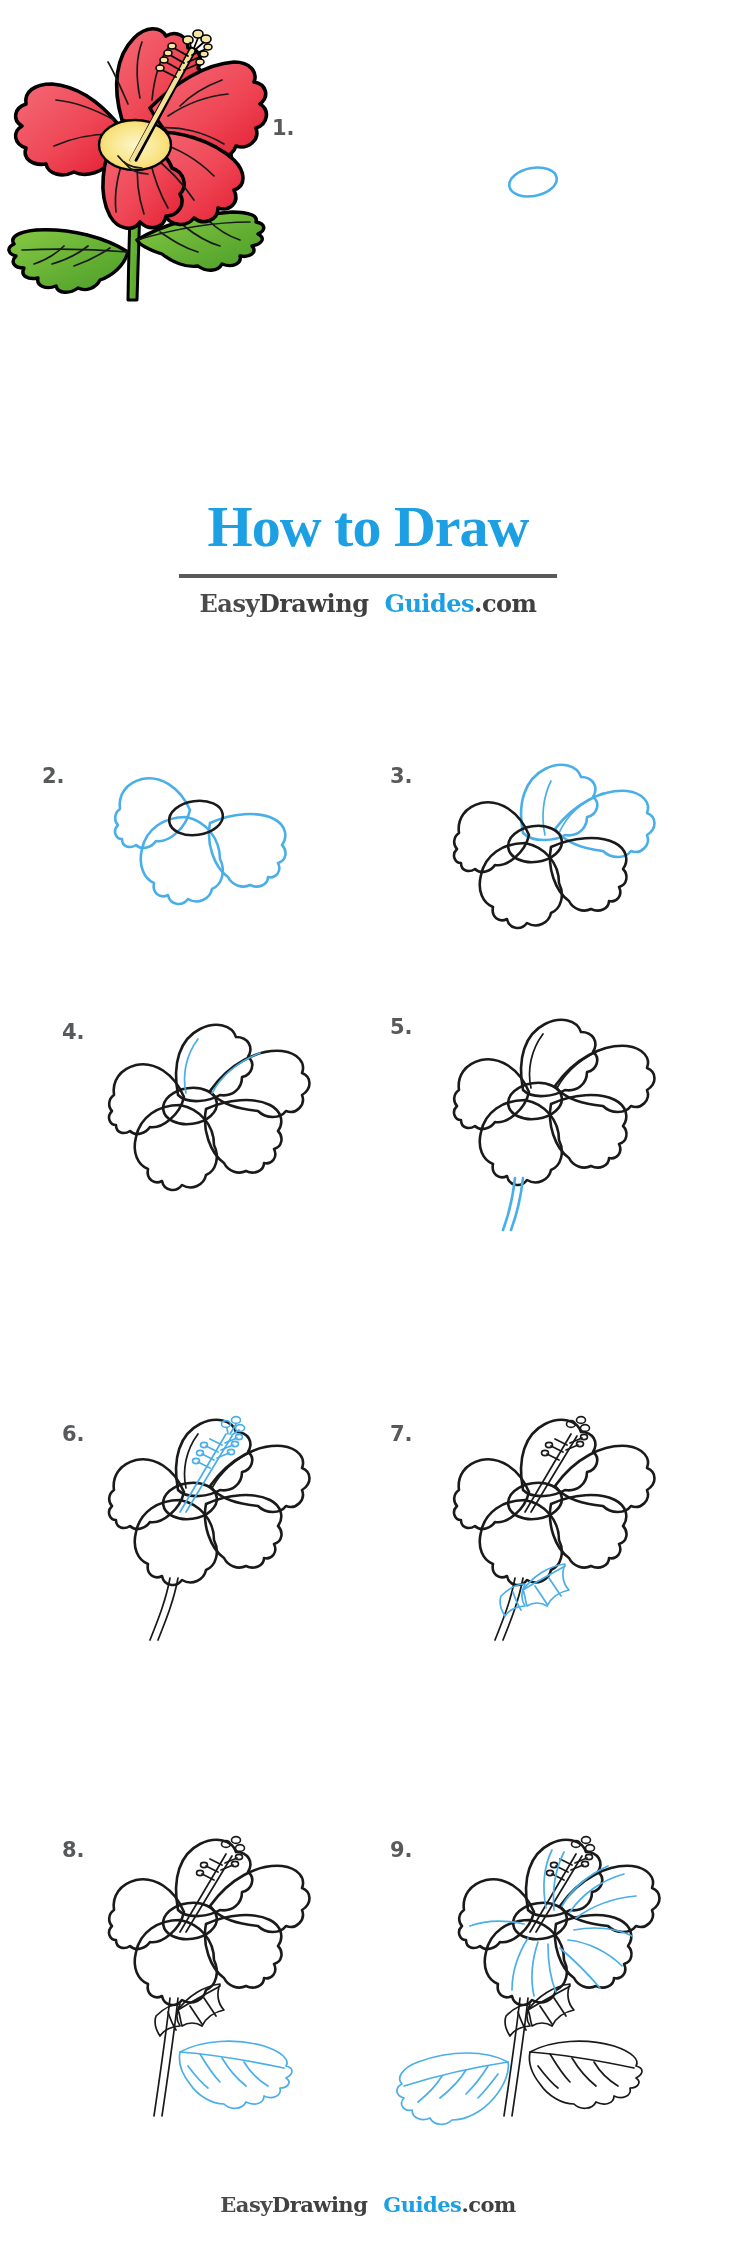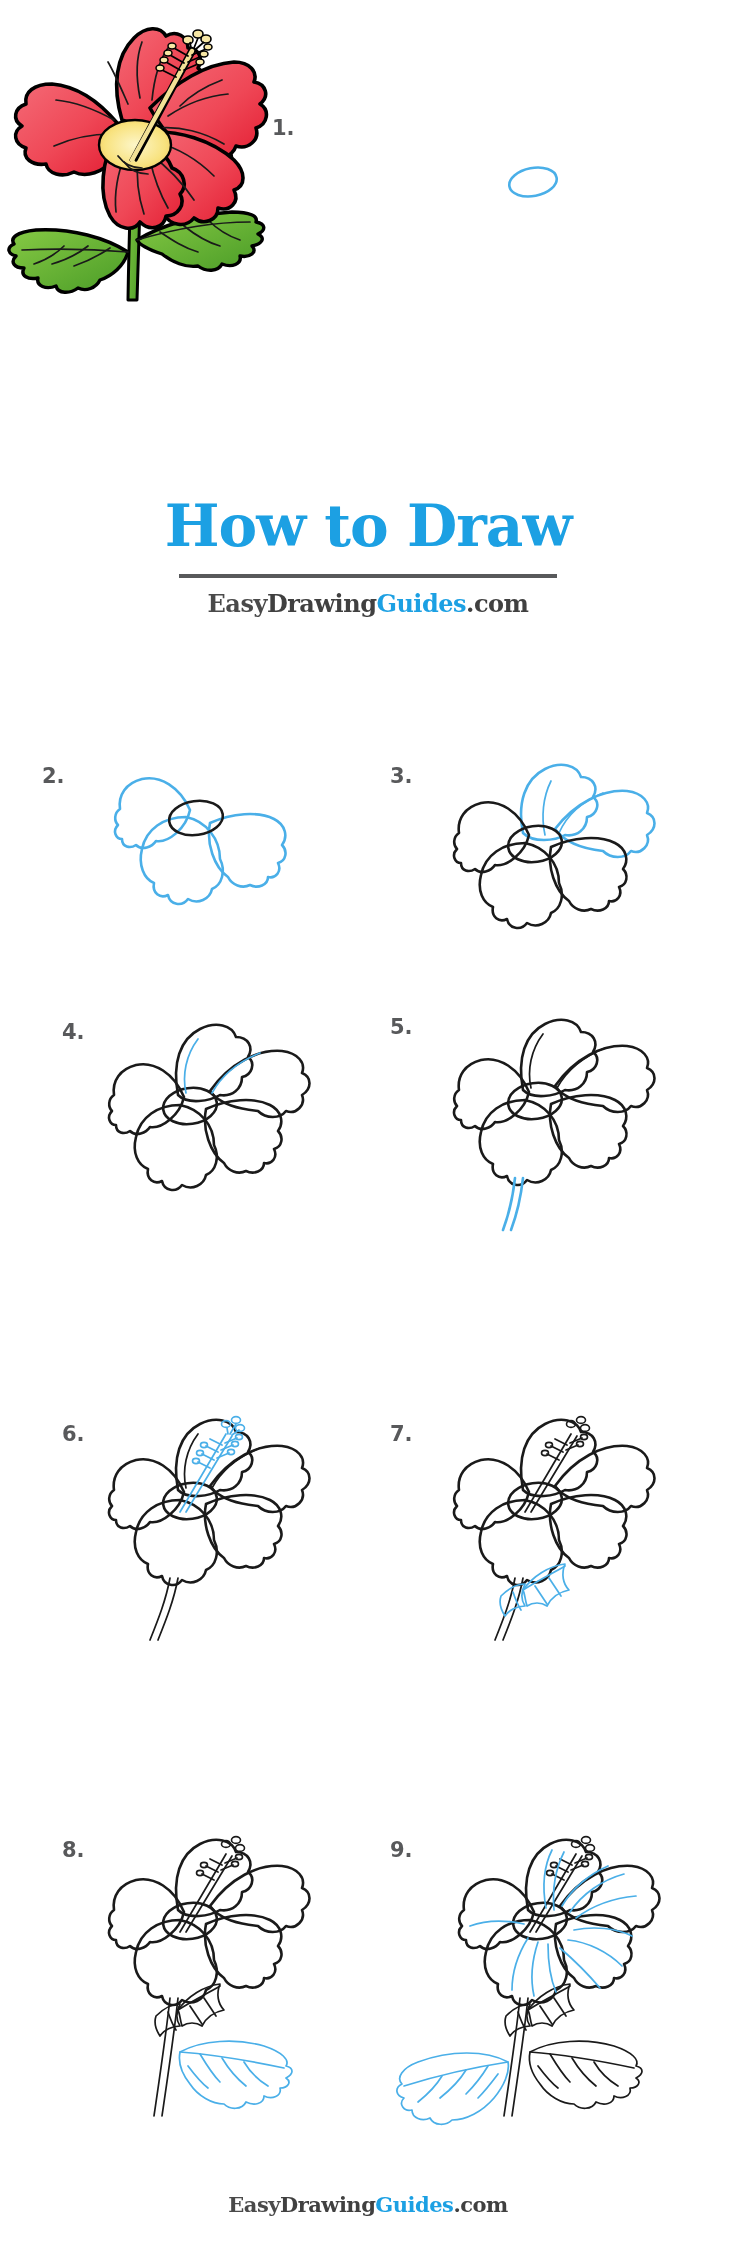--- a/index.html
+++ b/index.html
@@ -43,41 +43,41 @@
     text-align: center;
   }
   .title-line {
     font-family: "DejaVu Serif", serif;
     font-weight: bold;
     font-size: 58px;
     line-height: 63px;
     letter-spacing: -1px;
     margin: 0;
   }
-  #title-line-1 { color: #1ca0e3; }
+  #title-line-1 { color: #1ca0e3; font-family: Liberation Serif, serif; }
   #title-line-2 { color: #ee4338; }
 
   #title-divider {
     width: 378px;
     height: 4px;
     background: #58595b;
     margin: 16px auto 0 auto;
   }
 
   .brand {
     font-family: "DejaVu Serif", serif;
     font-weight: bold;
     font-size: 24px;
     letter-spacing: -0.5px;
     margin-top: 11px;
     white-space: nowrap;
   }
   .brand .b-easy   { color: #4a4a4a; }
   .brand .b-draw   { color: #404040; }
-  .brand .b-guides { color: #1ca0e3; }
+  .brand .b-guides { color: #1ca0e3; padding-left: 16px; }
   .brand .b-com    { color: #404040; }
 
   
   #footer-brand {
     position: absolute;
     left: 0; top: 2192px;
     width: 736px;
     text-align: center;
   }
   #footer-brand .brand { font-size: 21px; margin-top: 0; }

